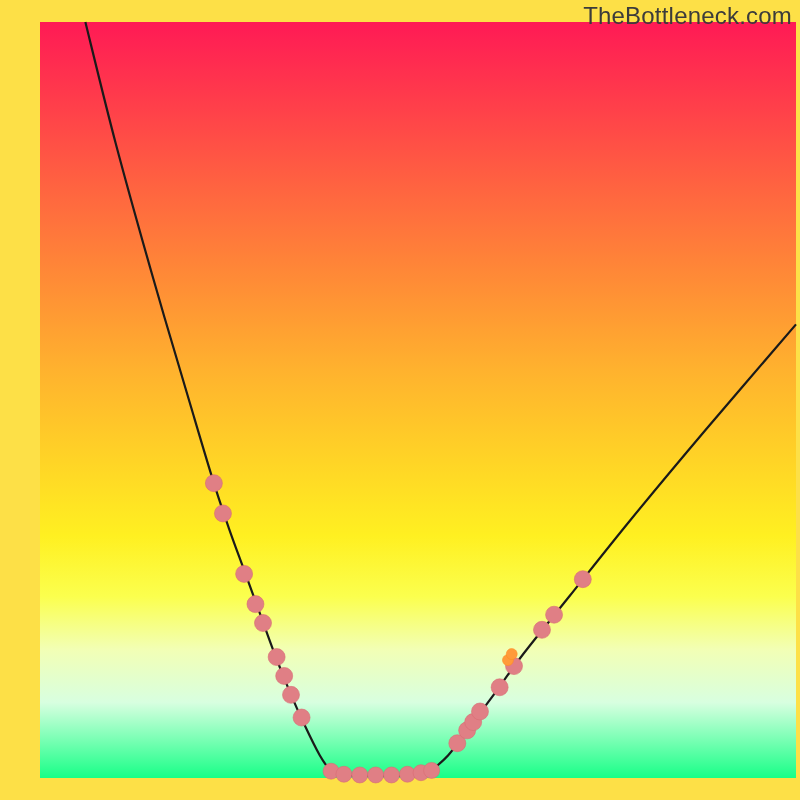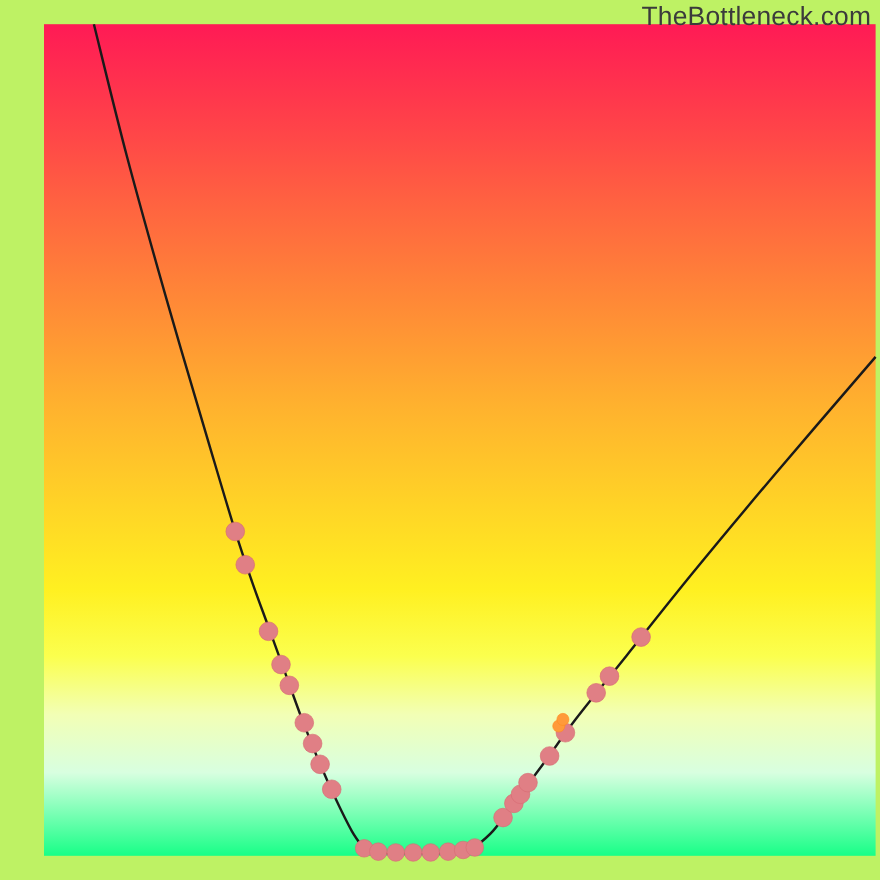--- a/index.html
+++ b/index.html
@@ -8,21 +8,21 @@
     width: 800px;
     height: 800px;
     overflow: hidden;
     background: #000;
     font-family: Arial, Helvetica, sans-serif;
   }
   .frame {
     position: relative;
     width: 800px;
     height: 800px;
-    background: #bef264;
+    background: #fde047;
   }
   .plot-area {
     position: absolute;
     left: 40px;
     top: 22px;
     width: 756px;
     height: 756px;
     background: linear-gradient(
       to bottom,
       #ff1a55 0%,

